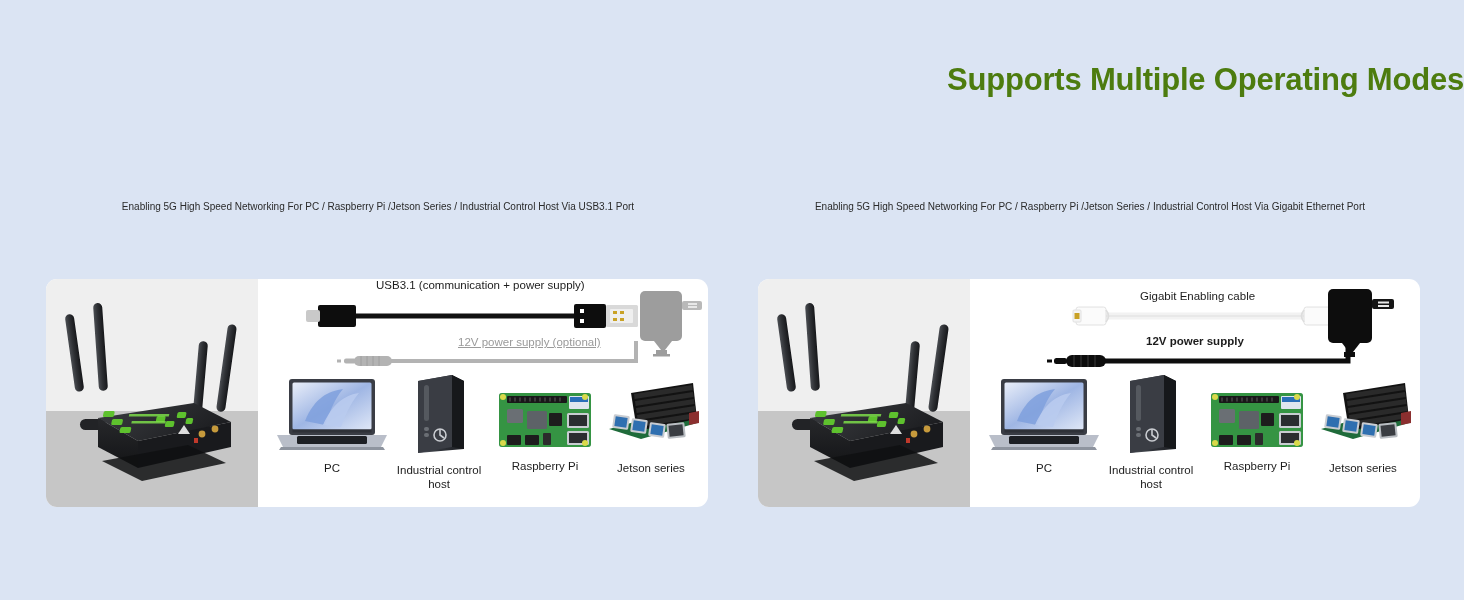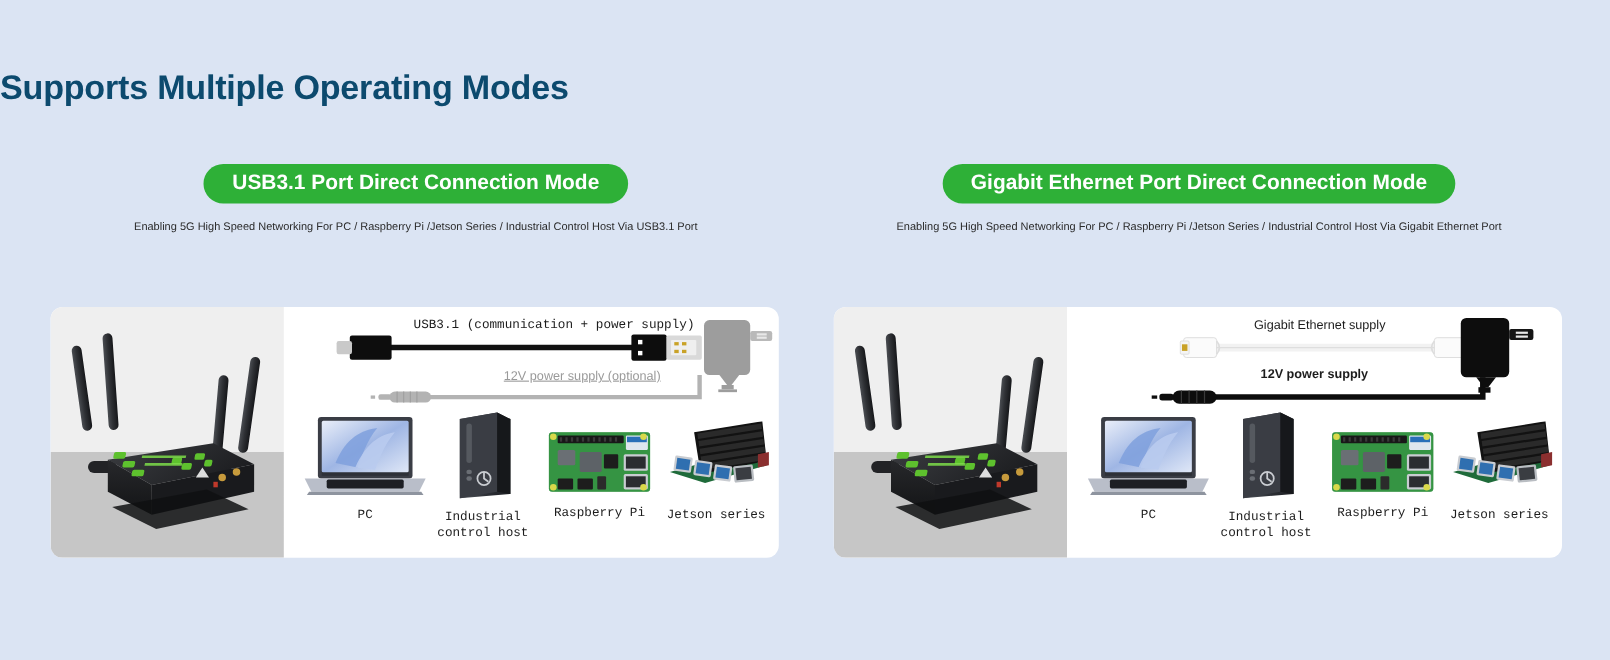--- a/index.html
+++ b/index.html
@@ -14,24 +14,24 @@
     overflow: hidden;
     position: relative;
   }
 
   
   .page-title {
     position: absolute;
     top: 62px;
     left: 0;
     width: 1464px;
-    text-align: left;
+    text-align: right;
     font-size: 31px;
     font-weight: bold;
-    color: #0c4a6e;
+    color: #4d7c0f;
     letter-spacing: -0.2px;
   }
 
   
   .columns {
     position: absolute;
     top: 0;
     left: 0;
     width: 1464px;
     height: 600px;
@@ -123,21 +123,20 @@
     left: 0; top: 0;
   }
 
   
   .devices {
     position: absolute;
     left: 0;
     top: 96px;
     width: 450px;
     height: 130px;
-    font-family: Liberation Mono, monospace;
   }
   .device {
     position: absolute;
     text-align: center;
   }
   .device-label {
     font-size: 11.5px;
     color: #1c1c1c;
     line-height: 1.25;
     margin-top: 4px;
@@ -146,23 +145,20 @@
 </style>
 </head>
 <body>
 
 <div class="page-title">Supports Multiple Operating Modes</div>
 
 <div class="columns">
 
   <div class="column left">
 
-    <div class="badge-row">
-      <span class="badge">USB3.1 Port Direct Connection Mode</span>
-    </div>
 
     <div class="subdesc">Enabling 5G High Speed Networking For PC / Raspberry Pi /Jetson Series / Industrial Control Host Via USB3.1 Port</div>
 
     <div class="card">
 
       <div class="photo-pane">
         <svg class="router" viewBox="0 0 212 228">
           <defs>
             <linearGradient id="antL" x1="0" y1="0" x2="1" y2="0">
               <stop offset="0" stop-color="#4a4d52"></stop>
@@ -212,21 +208,21 @@
           </g>
 
           <circle cx="156" cy="155" r="3.4" fill="#c69a3c"></circle>
           <circle cx="169" cy="150" r="3.4" fill="#c69a3c"></circle>
           <path d="M132 155 l6 -9 l6 9 z" fill="#f2f2f2" opacity="0.9"></path>
           <rect x="148" y="159" width="4" height="5" fill="#c0392b"></rect>
         </svg>
       </div>
 
       <div class="diagram-pane">
-        <div class="cable-label" style="left:118px; top:10px;font-family:Liberation Mono, monospace;">USB3.1  (communication + power supply)</div>
+        <div class="cable-label" style="left:118px; top:0;">USB3.1  (communication + power supply)</div>
         <div class="cable-label muted" style="left:200px; top:57px;text-decoration:underline;">12V power supply (optional)</div>
 
         <svg class="svg-cables" width="450" height="100" viewBox="0 0 450 100">
 
           <g>
             <path d="M100 82 H378 V62" stroke="#b3b3b3" stroke-width="4" fill="none"></path>
             <rect x="96" y="77" width="38" height="10" rx="5" fill="#b3b3b3"></rect>
             <rect x="86" y="79.5" width="12" height="5" rx="2" fill="#b3b3b3"></rect>
             <rect x="79" y="80.5" width="4" height="3" fill="#b3b3b3"></rect>
             <g stroke="#9e9e9e" stroke-width="1">
@@ -375,23 +371,20 @@
             <div class="device-label">Jetson series</div>
           </div>
 
         </div>
       </div>
     </div>
   </div>
 
   <div class="column right">
 
-    <div class="badge-row">
-      <span class="badge">Gigabit Ethernet Port Direct Connection Mode</span>
-    </div>
 
     <div class="subdesc">Enabling 5G High Speed Networking For PC / Raspberry Pi /Jetson Series / Industrial Control Host Via Gigabit Ethernet Port</div>
 
     <div class="card">
 
       <div class="photo-pane">
         <svg class="router" viewBox="0 0 212 228">
           <g>
             <rect x="24" y="35" width="9" height="78" rx="4.5" transform="rotate(-8 28 74)" fill="url(#antL)"></rect>
             <rect x="50" y="24" width="9" height="88" rx="4.5" transform="rotate(-4 54 68)" fill="url(#antL)"></rect>
@@ -418,21 +411,21 @@
             <rect x="116" y="142" width="34" height="2.4" transform="skewX(-12)"></rect>
           </g>
           <circle cx="156" cy="155" r="3.4" fill="#c69a3c"></circle>
           <circle cx="169" cy="150" r="3.4" fill="#c69a3c"></circle>
           <path d="M132 155 l6 -9 l6 9 z" fill="#f2f2f2" opacity="0.9"></path>
           <rect x="148" y="159" width="4" height="5" fill="#c0392b"></rect>
         </svg>
       </div>
 
       <div class="diagram-pane">
-        <div class="cable-label" style="left:170px; top:11px;">Gigabit Ethernet supply</div>
+        <div class="cable-label" style="left:170px; top:11px;">Gigabit Enabling cable</div>
         <div class="cable-label" style="left:176px; top:56px;font-weight:bold;">12V power supply</div>
 
         <svg class="svg-cables" width="450" height="100" viewBox="0 0 450 100">
 
           <g>
             <line x1="135" y1="37" x2="336" y2="37" stroke="#f2f2f2" stroke-width="7" stroke-linecap="round"></line>
             <line x1="135" y1="37" x2="336" y2="37" stroke="#dcdcdc" stroke-width="1" opacity="0.9"></line>
             <g>
               <rect x="106" y="28" width="30" height="18" rx="2.5" fill="#fbfbfb" stroke="#dadada" stroke-width="0.8"></rect>
               <rect x="103" y="31" width="8" height="12" rx="1" fill="#f5f5f5" stroke="#dcdcdc" stroke-width="0.8"></rect>

